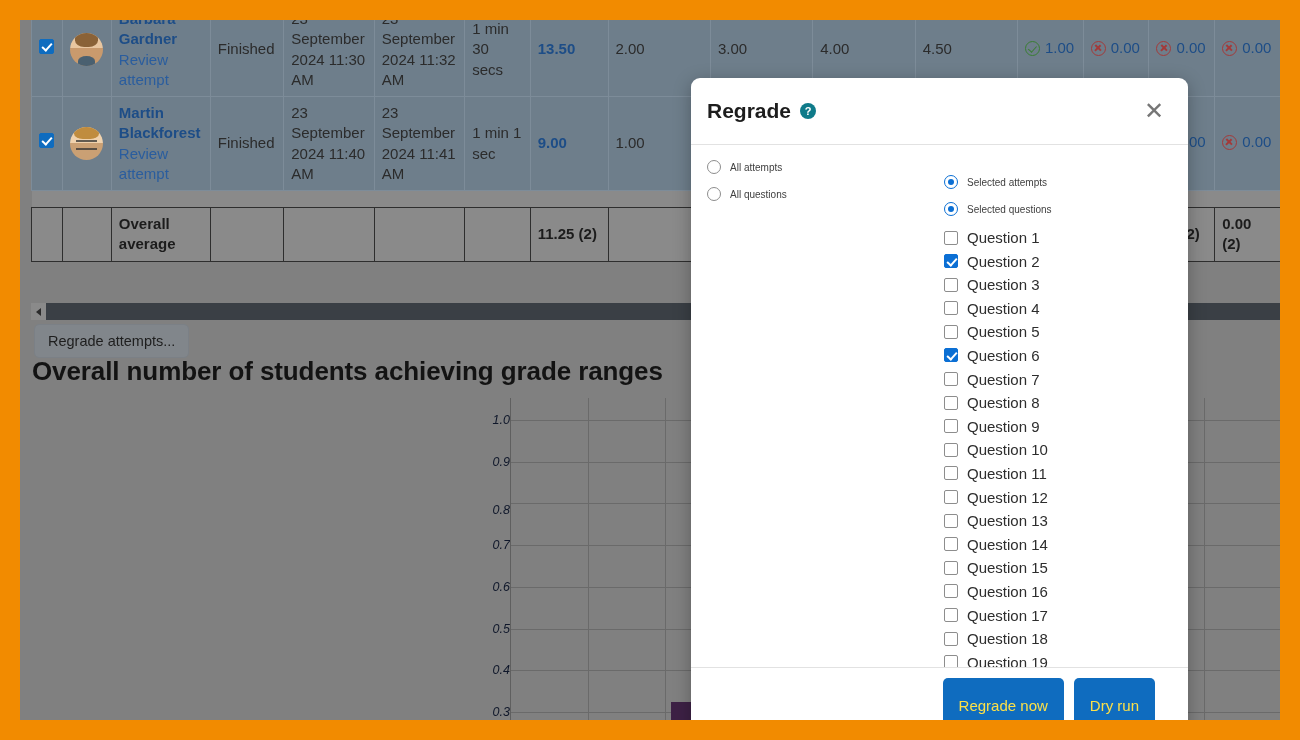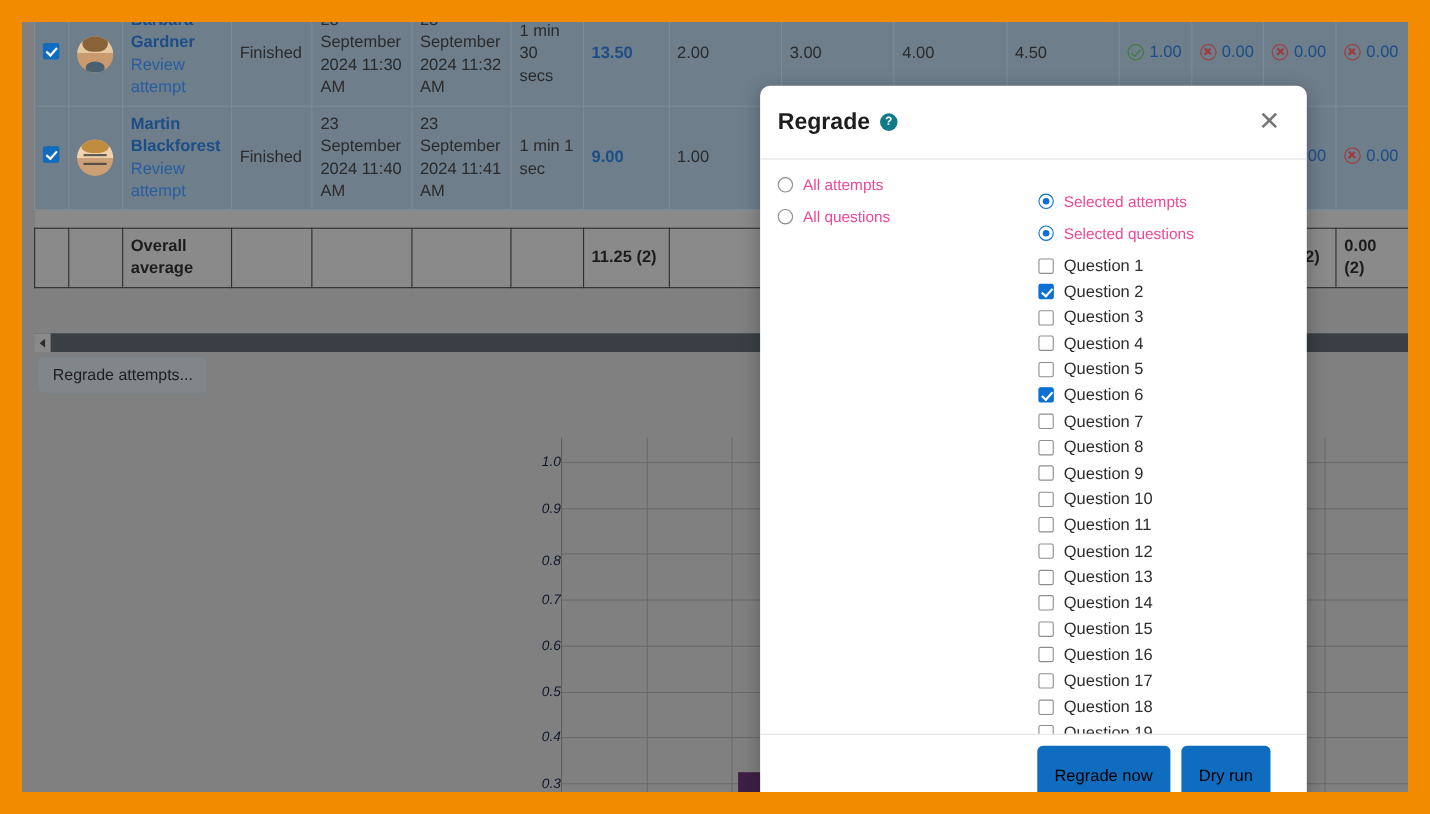--- a/index.html
+++ b/index.html
@@ -191,21 +191,21 @@
   }
   .modal-body {
     flex:1; padding:14px 18px 0 16px;
     display:flex; gap:0; overflow:hidden;
   }
   .col-left  { width:237px; flex:none; padding-top:1px; }
   .col-right { flex:1;margin-top:16px; }
 
   .opt {
     display:flex; align-items:center; gap:9px;
-    margin-bottom:13px; font-size:14px; color:#ec4899;
+    margin-bottom:13px; font-size:10px; color:#404040;
     cursor:pointer;
   }
   .radio {
     width:14px; height:14px; border-radius:50%;
     border:1.5px solid #8d8d8d; flex:none; position:relative; background:#fff;
   }
   .radio.on { border-color:#0b6fd4; }
   .radio.on::after {
     content:""; position:absolute; left:2.5px; top:2.5px;
     width:6px; height:6px; border-radius:50%; background:#0b6fd4;
@@ -224,21 +224,21 @@
     width:4px; height:8px; border:solid #fff; border-width:0 2px 2px 0;
     transform:rotate(42deg);
   }
   .modal-foot {
     flex:none; height:76px;
     border-top:1px solid #e2e2e2;
     display:flex; align-items:center; justify-content:flex-end;
     gap:10px; padding:0 33px 0 0;
   }
   .btn-pri {
-    background:#0f6cbf; color:#000000; border:none; border-radius:5px;
+    background:#0f6cbf; color:#fde047; border:none; border-radius:5px;
     font-size:15px; padding:19px 16px; cursor:pointer;
     font-family:"Liberation Sans", sans-serif;
   }
 </style>
 </head>
 <body>
 
 <div id="page">
 
   <table class="tbl">
@@ -350,20 +350,21 @@
   </table>
 
   <div class="hscroll">
     <div class="arrow"></div>
   </div>
 
   <div class="actions">
     <button class="btn-sec">Regrade attempts...</button>
   </div>
 
+  <div class="heading">Overall number of students achieving grade ranges</div>
 
   <div class="chart">
     <div class="yaxis" id="yaxis">
         <div class="ytick" style="top: 22px;">1.0</div>
         <div class="ytick" style="top: 63.7143px;">0.9</div>
         <div class="ytick" style="top: 112px; text-align: center;">0.8</div>
         <div class="ytick" style="top: 147.143px;">0.7</div>
         <div class="ytick" style="top: 188.857px;">0.6</div>
         <div class="ytick" style="top: 230.571px;">0.5</div>
         <div class="ytick" style="top: 272.286px;">0.4</div>

